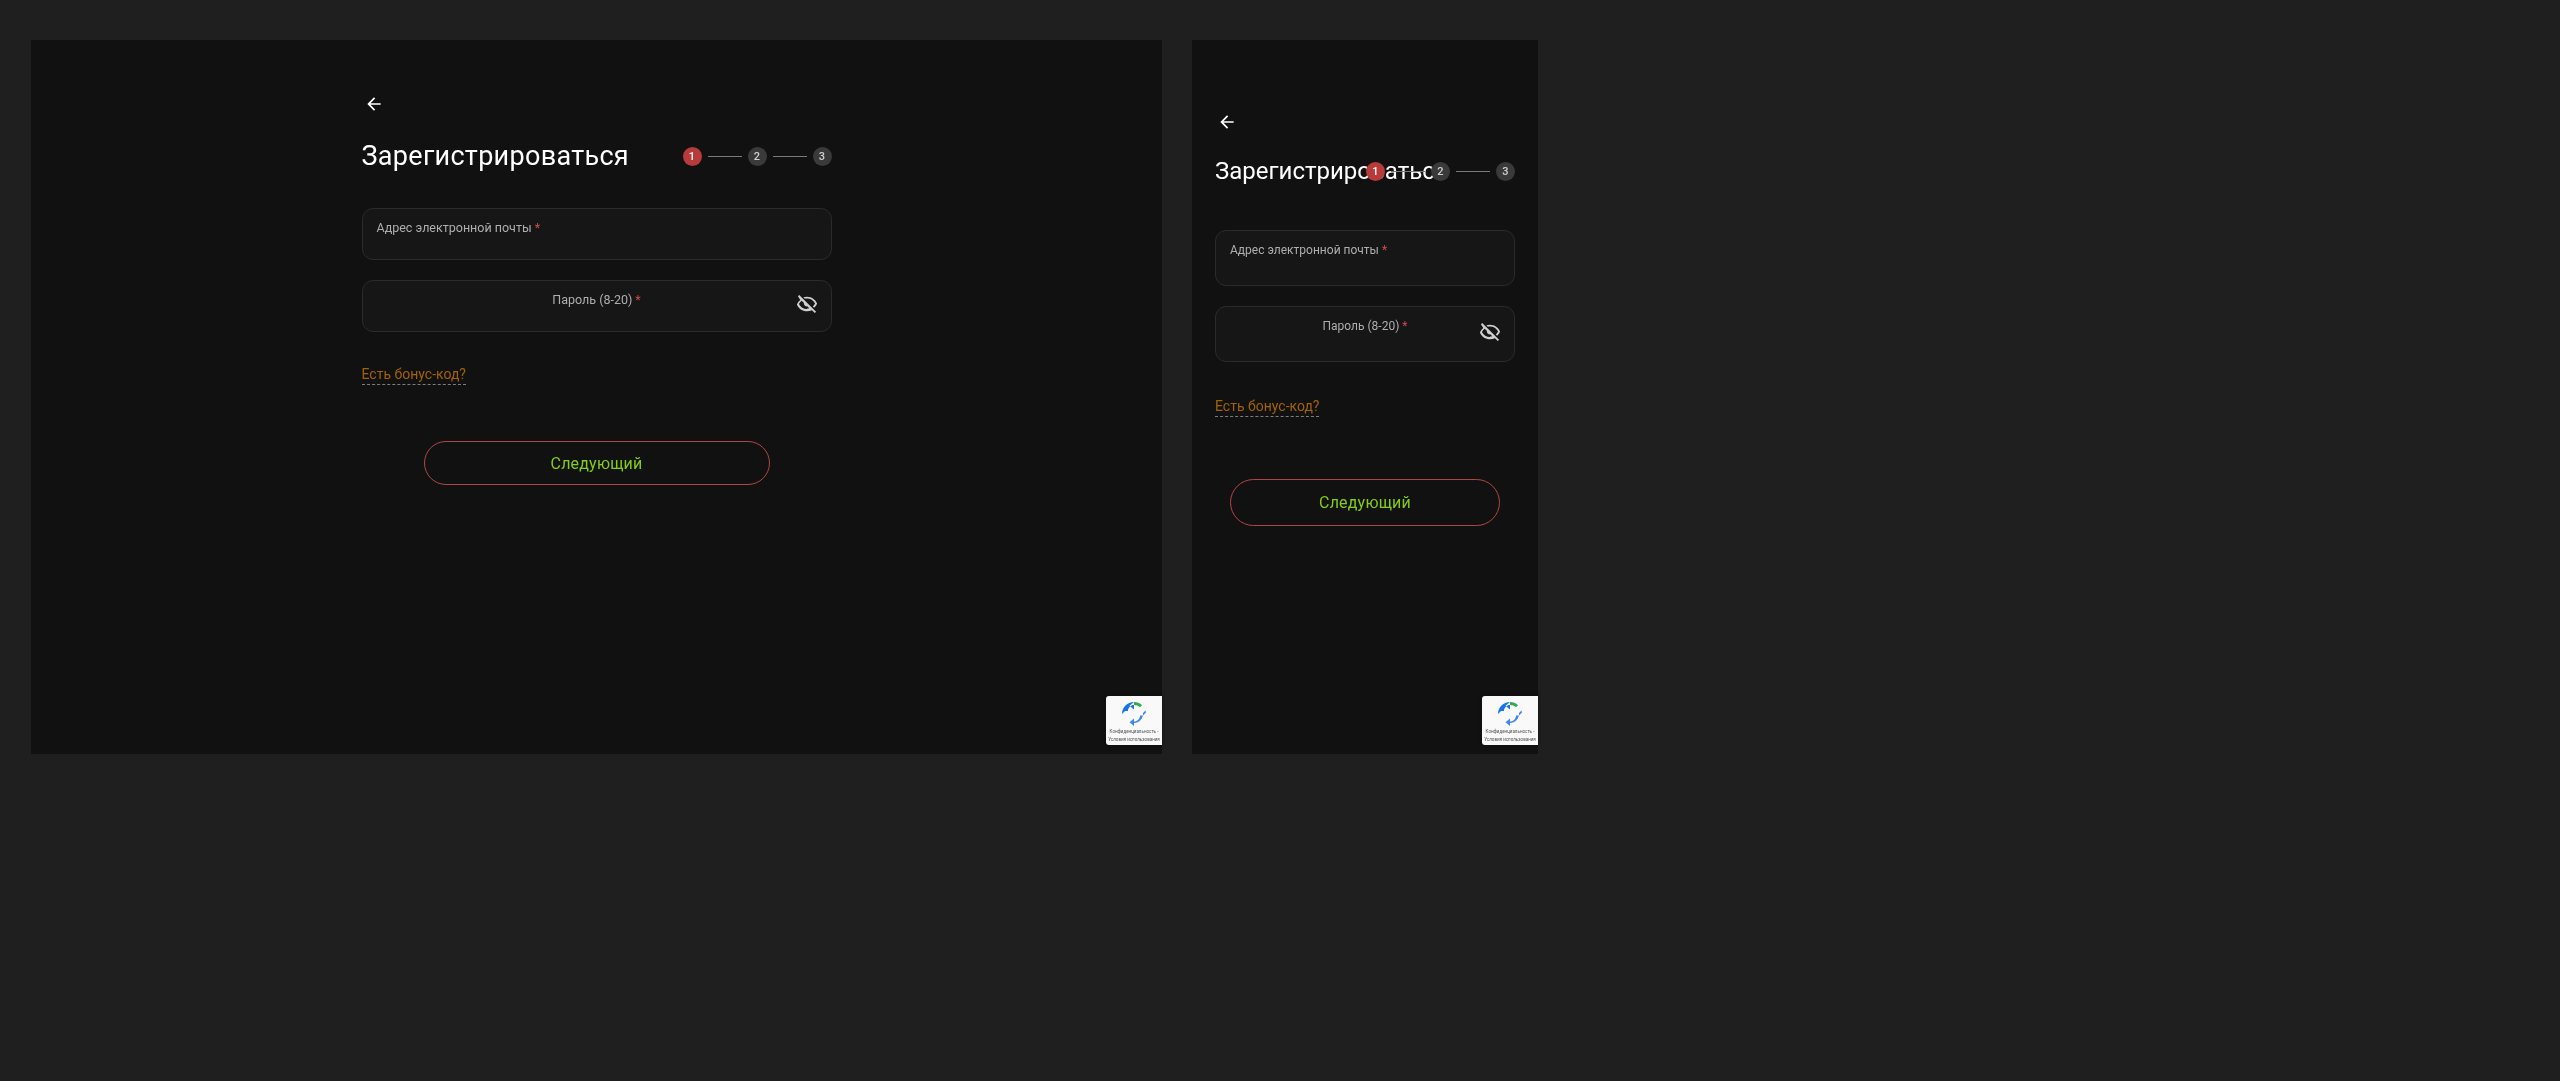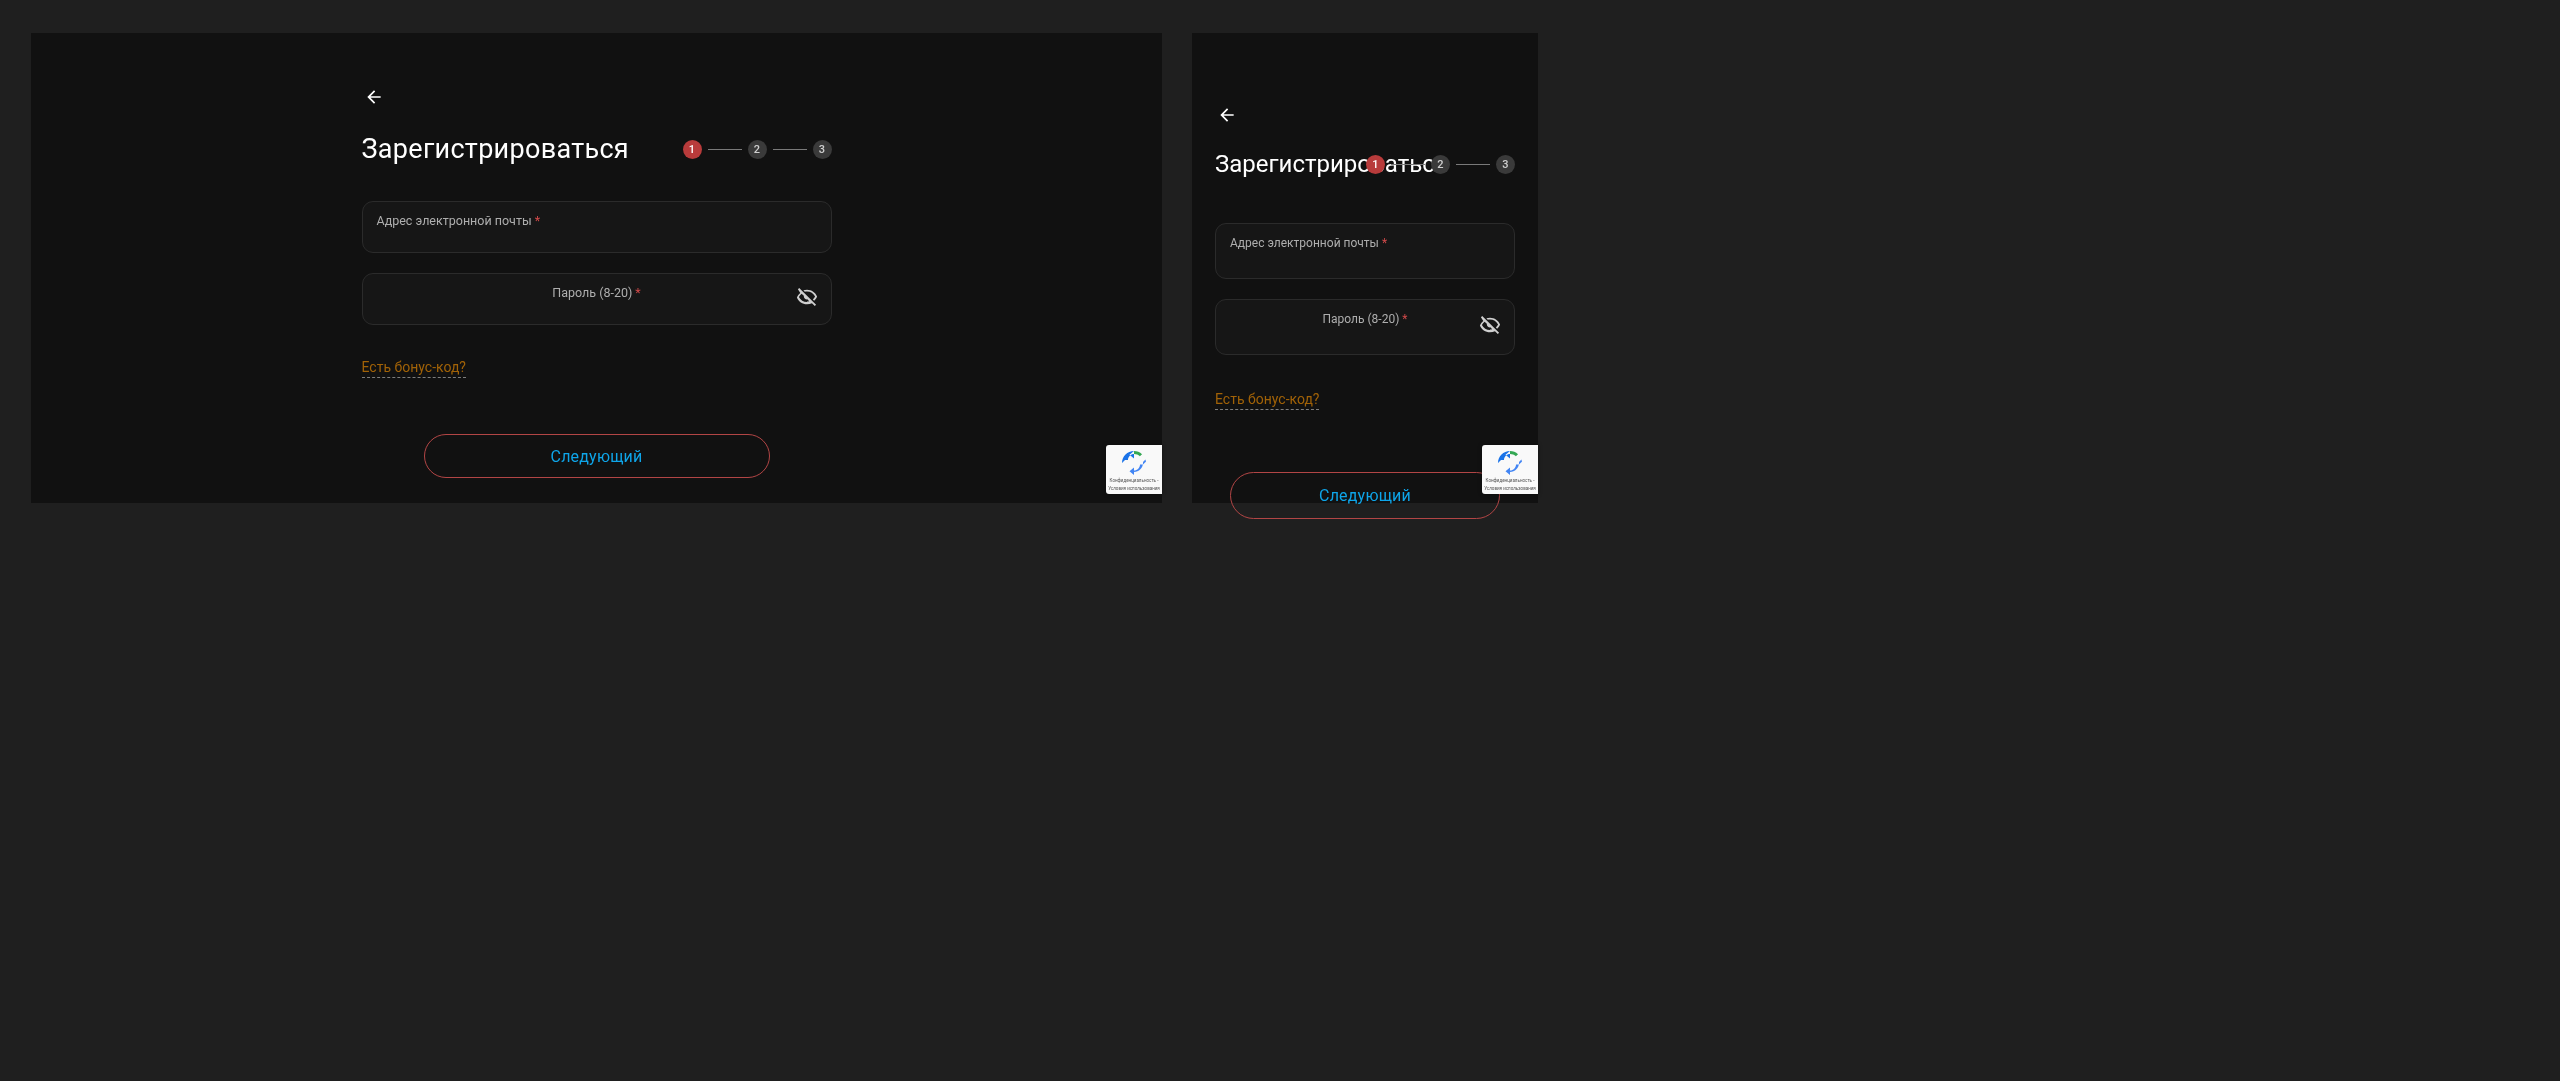--- a/index.html
+++ b/index.html
@@ -2,23 +2,23 @@
 <html><head>
 <meta charset="utf-8">
 <style>
   * { box-sizing: border-box; margin: 0; padding: 0; }
   html, body { width: 2560px; height: 1081px; background: #1f1f1f; font-family: -apple-system, BlinkMacSystemFont, "Segoe UI", Roboto, Arial, sans-serif; color: #fff; overflow: hidden; }
 
   .viewports { position: relative; width: 100%; height: 100%; }
 
   .panel {
     position: absolute;
-    top: 33px;
+    top: 40px;
     background: #111111;
-    height: 470px;
+    height: 714px;
     border-radius: 0;
   }
   .panel-left  { left: 31px;  width: 1131px; }
   .panel-right { left: 1192px; width: 346px; }
 
   
   .col { margin: 0 auto; }
   .panel-left  .col { width: 470px; padding-top: 54px; }
   .panel-right .col { width: 300px; padding-top: 72px; }
 
@@ -72,21 +72,21 @@
   }
   .panel-left  .bonus-wrap { margin-top: 32px; }
   .panel-right .bonus-wrap { margin-top: 34px; }
   .panel-right .bonus-link { font-size: 14px; }
 
   .next-wrap { display:flex; justify-content:center; }
   .panel-left  .next-wrap { margin-top: 56px; }
   .panel-right .next-wrap { margin-top: 62px; }
   .next-btn {
     border: 1px solid #b24545;
-    color: #0ea5e9;
+    color: #84cc16;
     background: transparent;
     font-size: 16px;
     letter-spacing: .2px;
     border-radius: 999px;
     cursor: pointer;
     display: flex; align-items:center; justify-content:center;
   }
   .panel-left  .next-btn { width: 346px; height: 44px; }
   .panel-right .next-btn { width: 270px; height: 47px; }
 

